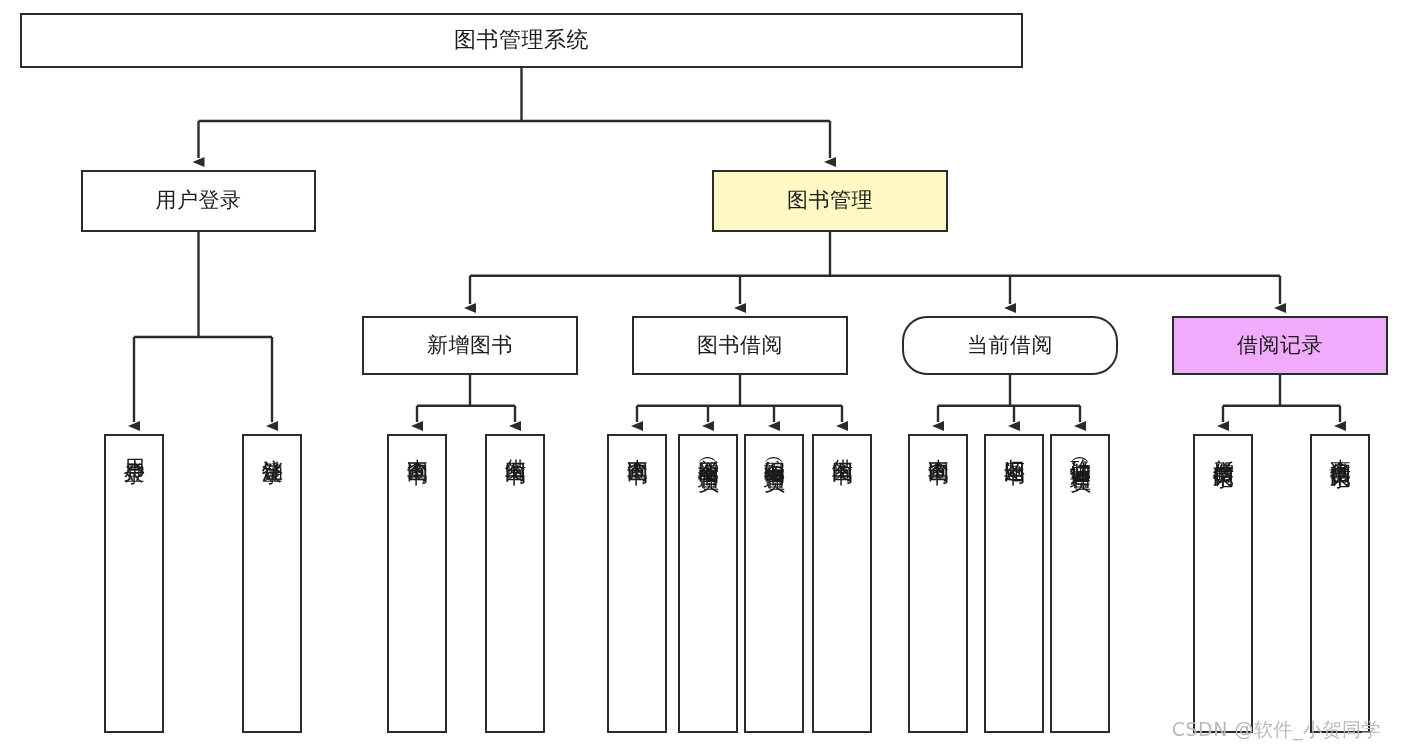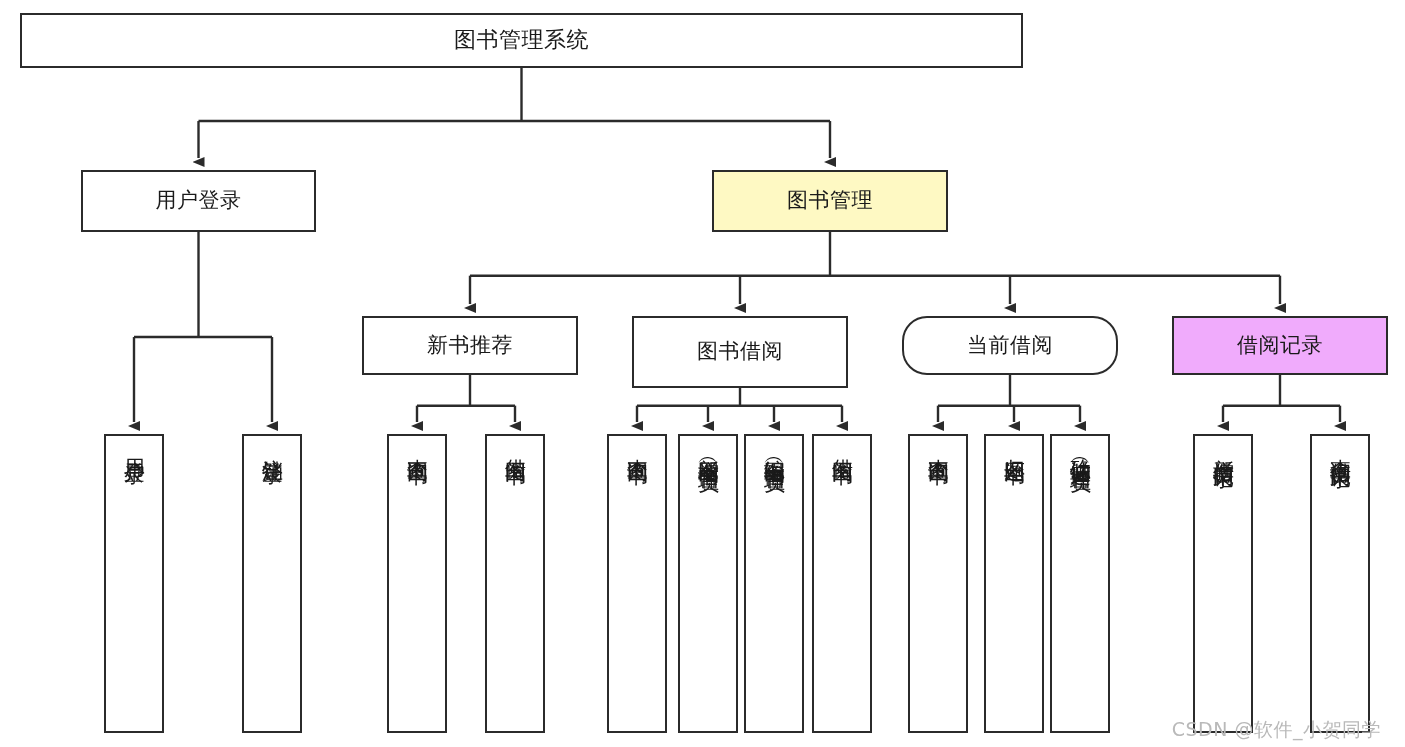--- a/index.html
+++ b/index.html
@@ -127,23 +127,23 @@
       <div class="node horiz root" style="left: 20px; top: 13px; width: 1003px; height: 55px; border-color: rgb(43, 43, 43); background: rgb(255, 255, 255); color: rgb(26, 26, 26);">
         <span class="label">图书管理系统</span>
       </div>
       <div class="node horiz" style="left: 81px; top: 170px; width: 235px; height: 62px; border-color: rgb(43, 43, 43); background: rgb(255, 255, 255); color: rgb(26, 26, 26);">
         <span class="label">用户登录</span>
       </div>
       <div class="node horiz" style="left: 712px; top: 170px; width: 236px; height: 62px; border-color: rgb(43, 43, 43); background: #fef9c3; color: rgb(26, 26, 26);">
         <span class="label">图书管理</span>
       </div>
       <div class="node horiz" style="left: 362px; top: 316px; width: 216px; height: 59px; border-color: rgb(43, 43, 43); background: rgb(255, 255, 255); color: rgb(26, 26, 26);">
-        <span class="label">新书推荐</span>
+        <span class="label">新增图书</span>
       </div>
-      <div class="node horiz" style="left: 632px; top: 316px; width: 216px; height: 72px; border-color: rgb(43, 43, 43); background: rgb(255, 255, 255); color: rgb(26, 26, 26);">
+      <div class="node horiz" style="left: 632px; top: 316px; width: 216px; height: 59px; border-color: rgb(43, 43, 43); background: rgb(255, 255, 255); color: rgb(26, 26, 26);">
         <span class="label">图书借阅</span>
       </div>
       <div class="node horiz" style="left: 902px; top: 316px; width: 216px; height: 59px; border-color: rgb(43, 43, 43); background: rgb(255, 255, 255); color: rgb(26, 26, 26); border-radius: 25px;">
         <span class="label">当前借阅</span>
       </div>
       <div class="node horiz" style="left: 1172px; top: 316px; width: 216px; height: 59px; border-color: rgb(43, 43, 43); background: #f0abfc; color: rgb(26, 26, 26);">
         <span class="label">借阅记录</span>
       </div>
       <div class="node vert" style="left: 104px; top: 434px; width: 60px; height: 299px; border-color: rgb(43, 43, 43); background: rgb(255, 255, 255); color: rgb(26, 26, 26);">
         <span class="label">用户登录</span>

